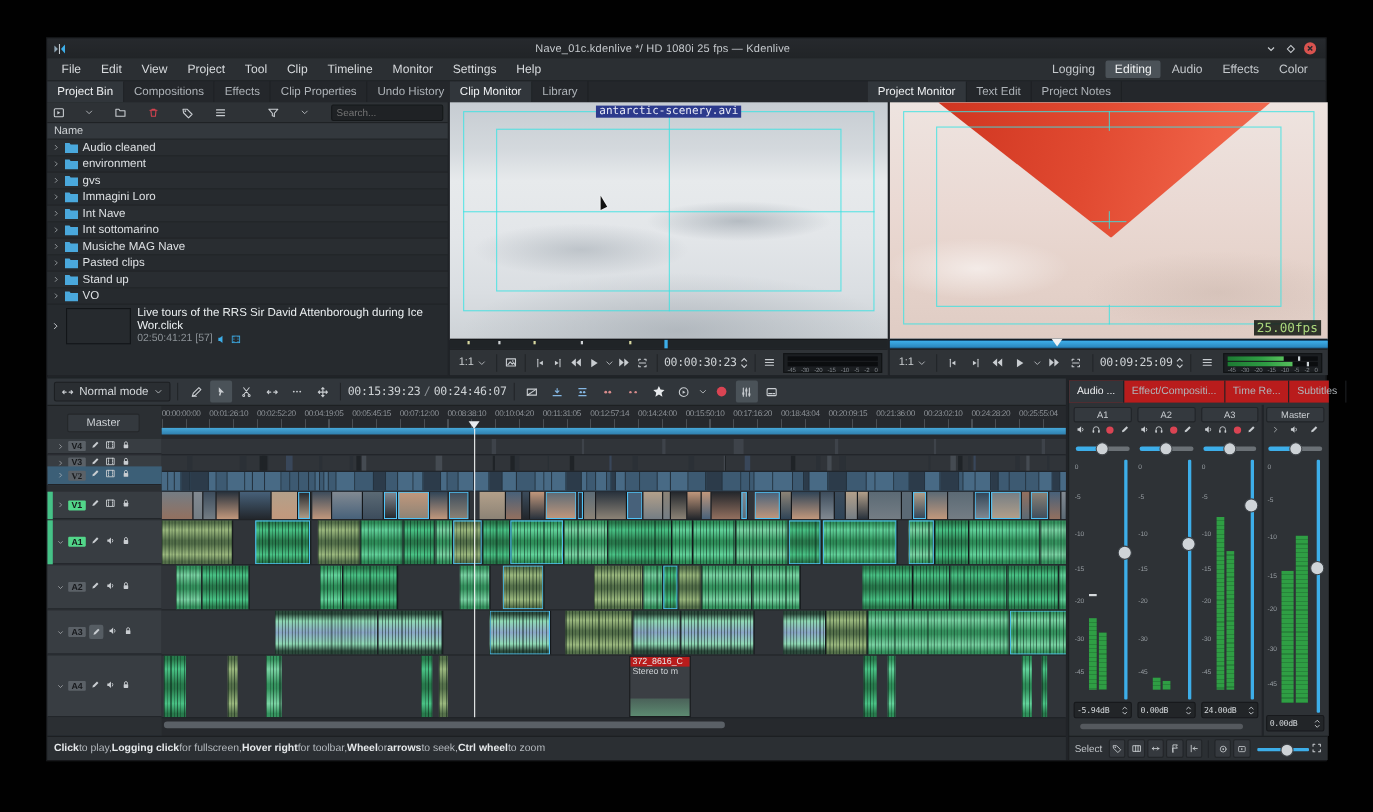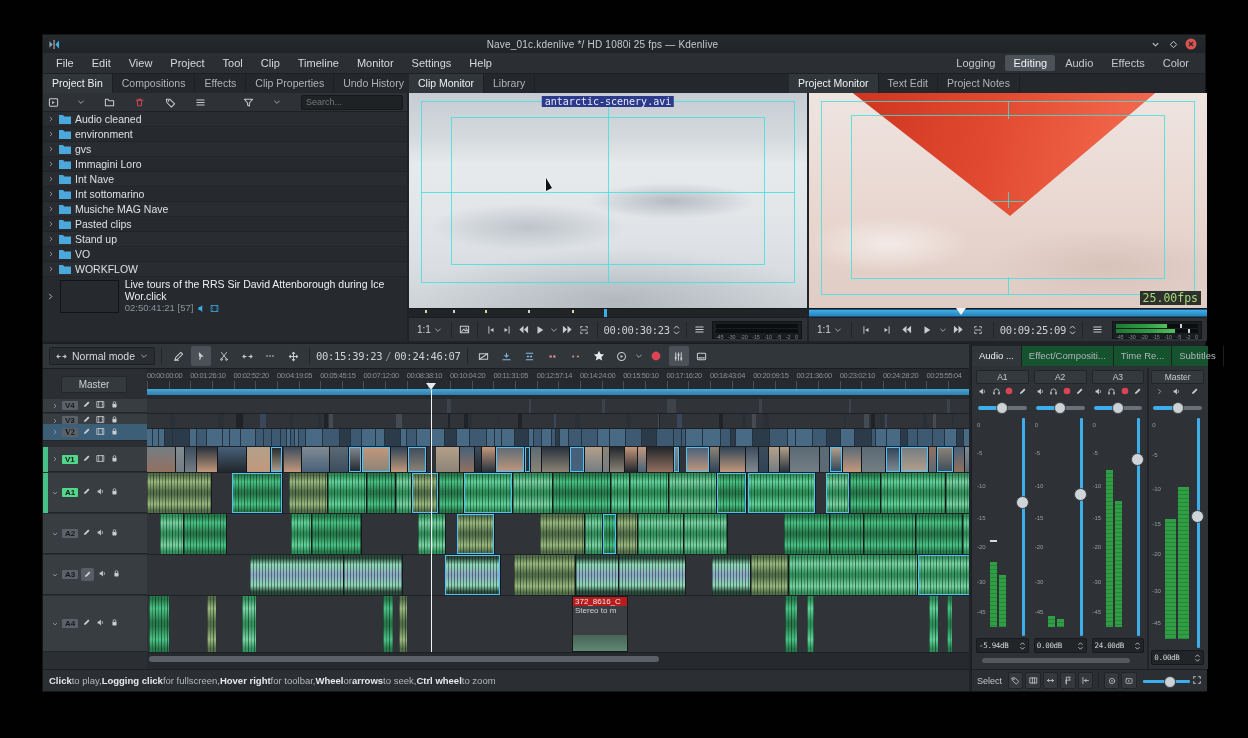--- a/index.html
+++ b/index.html
@@ -109,21 +109,21 @@
   .clip{position:absolute;top:0;bottom:0}
   .lclip{position:absolute;top:0;bottom:0;background:#3b3f44;border:1px solid #17191c;box-sizing:border-box;overflow:hidden}
   .lclip .l1{font-size:8px;color:#e6e9eb;background:#b91c1c;padding:0 2px;white-space:nowrap}
   .lclip .l2{font-size:8px;color:#cfd3d6;padding:0 2px;white-space:nowrap}
   .lclip .wfm{position:absolute;left:0;right:0;bottom:0;height:30%;
     background:linear-gradient(180deg,rgba(120,200,150,.25),rgba(120,200,150,.55))}
   .playhead{position:absolute;width:1px;background:#f2f4f5;z-index:5}
   .hscroll{position:absolute;left:106px;top:287px;width:510px;height:6px;background:#5a6066;border-radius:3px}
   
   #mixer{position:absolute;left:928px;top:311px;width:236px;height:323px;background:#2e3236;border-left:1px solid #1b1e21}
-  .mixtabs{display:flex;height:20px;background:#14532d}
+  .mixtabs{display:flex;height:20px;background:#b91c1c}
   .mixtab{flex:0 0 auto;padding:4px 7px 0 7px;font-size:9.5px;color:#b0b5ba;border-right:1px solid #1d2023;box-sizing:border-box;height:20px}
   .mixtab.act{background:#31363b;color:#eef0f2}
   .striprow{position:absolute;left:0;top:22px;right:0;bottom:0;display:flex;gap:1px;padding:0 2px}
   .strip{flex:1;display:flex;flex-direction:column;align-items:stretch;padding:2px 2px 4px 2px;box-sizing:border-box}
   .strip.master{border-left:2px solid #212428}
   .sname{height:12px;background:#34393e;border:1px solid #212428;color:#c9cdd1;font-size:8.5px;
     display:flex;align-items:center;justify-content:center;border-radius:2px}
   .sicons{height:16px;display:flex;align-items:center;justify-content:space-around}
   .bal{position:relative;height:14px;margin:1px 2px}
   .baltrack{position:absolute;left:0;right:0;top:5px;height:4px;border-radius:2px;
@@ -285,20 +285,23 @@
               </svg>
             </span>
           </div>
           <span class="icon">
             <svg width="8" height="8" viewBox="0 0 12 12" fill="none" stroke="currentColor" stroke-width="1.1" stroke-linecap="round" stroke-linejoin="round">
               <path d="M2.5 4.5L6 8l3.5-3.5"></path>
             </svg>
           </span>
           <input class="search" placeholder="Search..." style="">
         </div>
+    <div class="colhead">
+          <span>Name</span>
+        </div>
     <div id="binList">
           <div class="binrow">
             <span class="icon" style="transform: scale(0.8);">
               <svg width="8" height="8" viewBox="0 0 12 12" fill="none" stroke="currentColor" stroke-width="1.1" stroke-linecap="round" stroke-linejoin="round">
                 <path d="M4.5 2.5L8 6l-3.5 3.5"></path>
               </svg>
             </span>
             <span class="icon">
               <svg width="12" height="10" viewBox="0 0 12 10">
                 <path d="M0 1h4.2l1 1.4H12V10H0z" fill="#4aa8dc"></path>
@@ -415,33 +418,20 @@
               <svg width="8" height="8" viewBox="0 0 12 12" fill="none" stroke="currentColor" stroke-width="1.1" stroke-linecap="round" stroke-linejoin="round">
                 <path d="M4.5 2.5L8 6l-3.5 3.5"></path>
               </svg>
             </span>
             <span class="icon">
               <svg width="12" height="10" viewBox="0 0 12 10">
                 <path d="M0 1h4.2l1 1.4H12V10H0z" fill="#4aa8dc"></path>
               </svg>
             </span>
             <div>VO</div>
-          </div>
-          <div class="binrow">
-            <span class="icon" style="transform: scale(0.8);">
-              <svg width="8" height="8" viewBox="0 0 12 12" fill="none" stroke="currentColor" stroke-width="1.1" stroke-linecap="round" stroke-linejoin="round">
-                <path d="M4.5 2.5L8 6l-3.5 3.5"></path>
-              </svg>
-            </span>
-            <span class="icon">
-              <svg width="12" height="10" viewBox="0 0 12 10">
-                <path d="M0 1h4.2l1 1.4H12V10H0z" fill="#4aa8dc"></path>
-              </svg>
-            </span>
-            <div>WORKFLOW</div>
           </div>
         </div>
     <div class="cliprow">
       <span class="icon">
             <svg width="7" height="7" viewBox="0 0 8 8" fill="none" stroke="currentColor">
               <path d="M2.5 1l3 3-3 3"></path>
             </svg>
           </span>
       <div class="clipthumb"></div>
       <div class="clipmeta">

